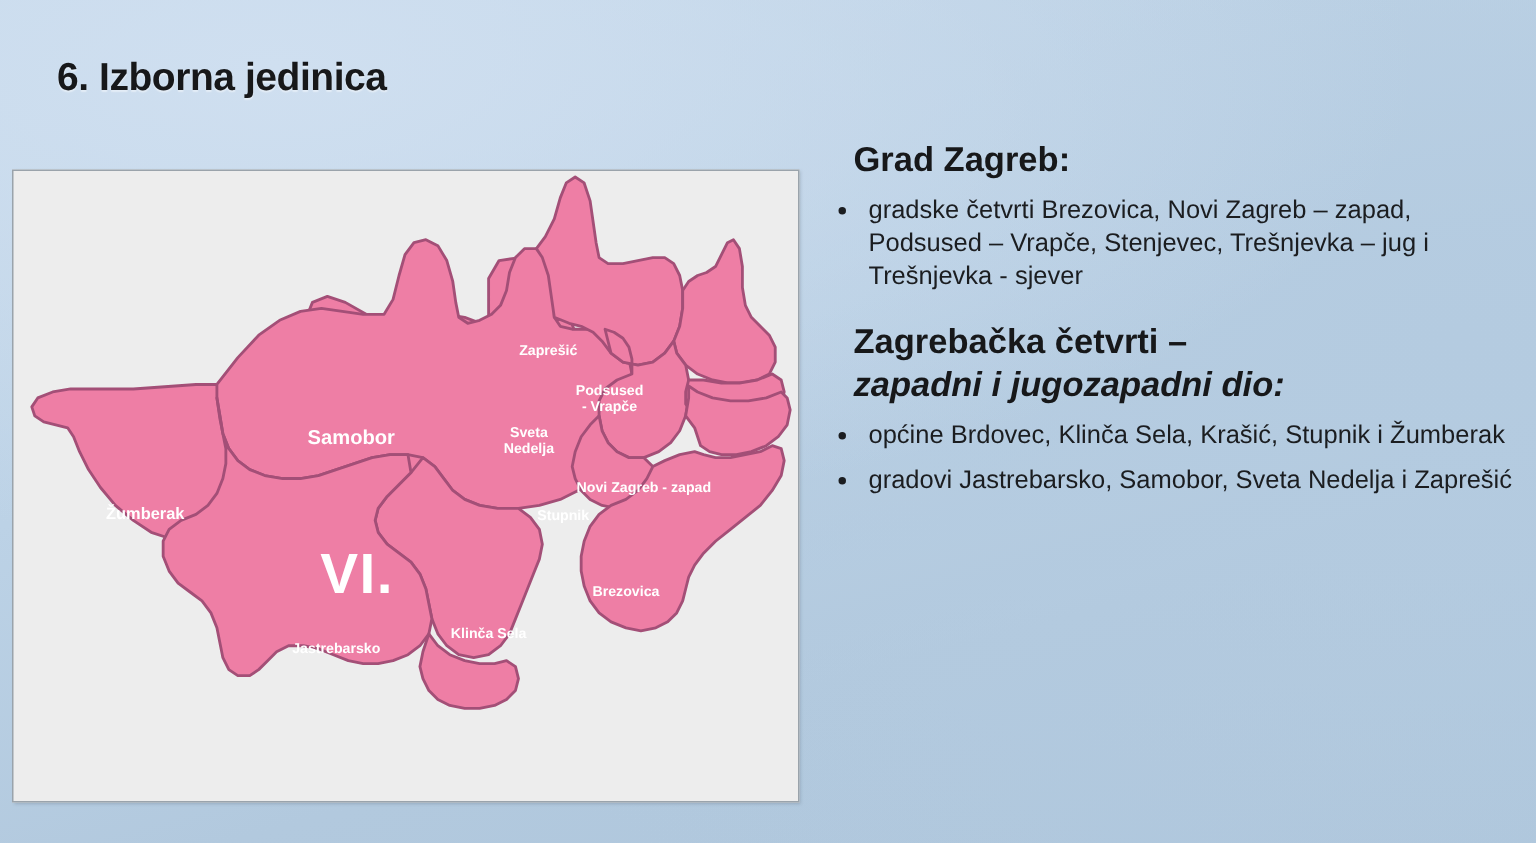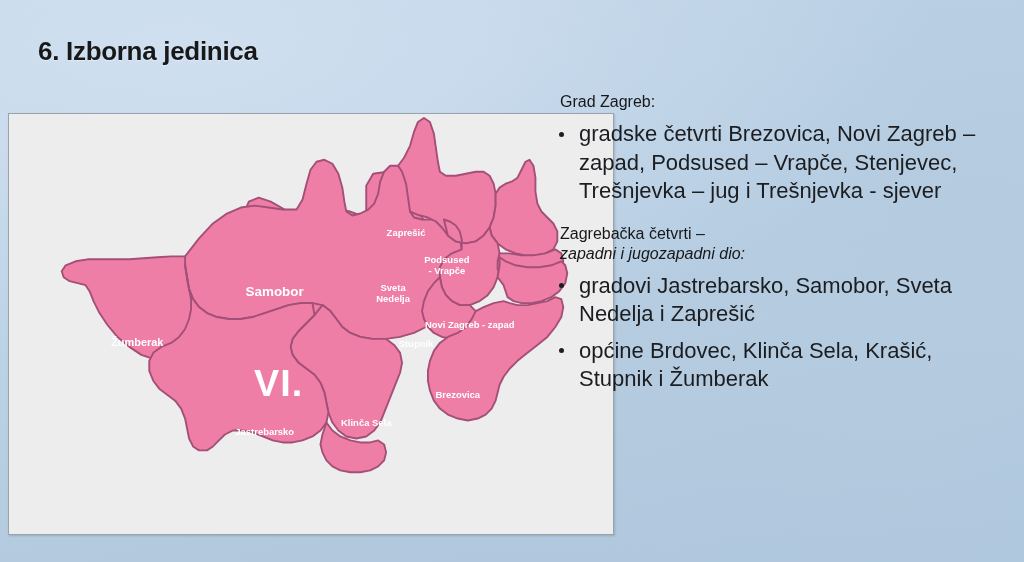--- a/index.html
+++ b/index.html
@@ -29,21 +29,21 @@
     color:#17181a;
     letter-spacing:-0.3px;
     text-shadow:0 1px 1px rgba(255,255,255,0.45);
     white-space:nowrap;
   }
 
   
   #map-panel {
     position:absolute;
     left:8px; top:113px;
-    width:606px; height:422px;
+    width:525px; height:422px;
     background:#ededed;
     border:1px solid #9aa3ab;
     box-shadow:1px 1px 2px rgba(70,85,100,0.25);
     overflow:hidden;
   }
   #map-svg { display:block; width:100%; height:100%; }
 
   .region { stroke:#a34f77; stroke-width:1.9; stroke-linejoin:round; }
 
   .maplabel {
@@ -58,34 +58,34 @@
   .lbl-lg  { font-size:13.5px; }
   .lbl-big { font-size:38px; letter-spacing:1px; }
 
   
   #content {
     position:absolute;
     left:557px; top:92px;
     width:452px;
   }
   .heading {
-    font-size:16px;
-    font-weight:normal;
+    font-size:23px;
+    font-weight:bold;
     color:#17181a;
     line-height:1.26;
-    margin:0 0 5px 3px;
+    margin:0 0 5px 12px;
   }
   .heading.second { margin-top:18px; }
   .heading .italic-line { font-style:italic; display:block; }
 
   ul.bullets { list-style:none; margin:0; padding:0; }
   ul.bullets li {
     position:relative;
     padding-left:22px;
-    font-size:22px;
+    font-size:17px;
     color:#1b1d20;
     line-height:1.295;
     margin:8px 0 2px 0;
   }
   ul.bullets li .dot {
     position:absolute;
     left:2px; top:0.52em;
     width:5px; height:5px;
     background:#1b1d20;
     border-radius:50%;
@@ -249,22 +249,22 @@
     </ul>
 
     <div class="heading second">
       <span>Zagrebačka četvrti –</span>
       <span class="italic-line">zapadni i jugozapadni dio:</span>
     </div>
 
     <ul class="bullets">
       <li>
         <span class="dot"></span>
-        <span class="txt">gradovi Jastrebarsko, Samobor, Sveta Nedelja i Zaprešić</span>
+        <span class="txt">općine Brdovec, Klinča Sela, Krašić, Stupnik i Žumberak</span>
       </li>
       <li>
         <span class="dot"></span>
-        <span class="txt">općine Brdovec, Klinča Sela, Krašić, Stupnik i Žumberak</span>
+        <span class="txt">gradovi Jastrebarsko, Samobor, Sveta Nedelja i Zaprešić</span>
       </li>
     </ul>
 
   </div>
 </div>
 
 </body></html>

